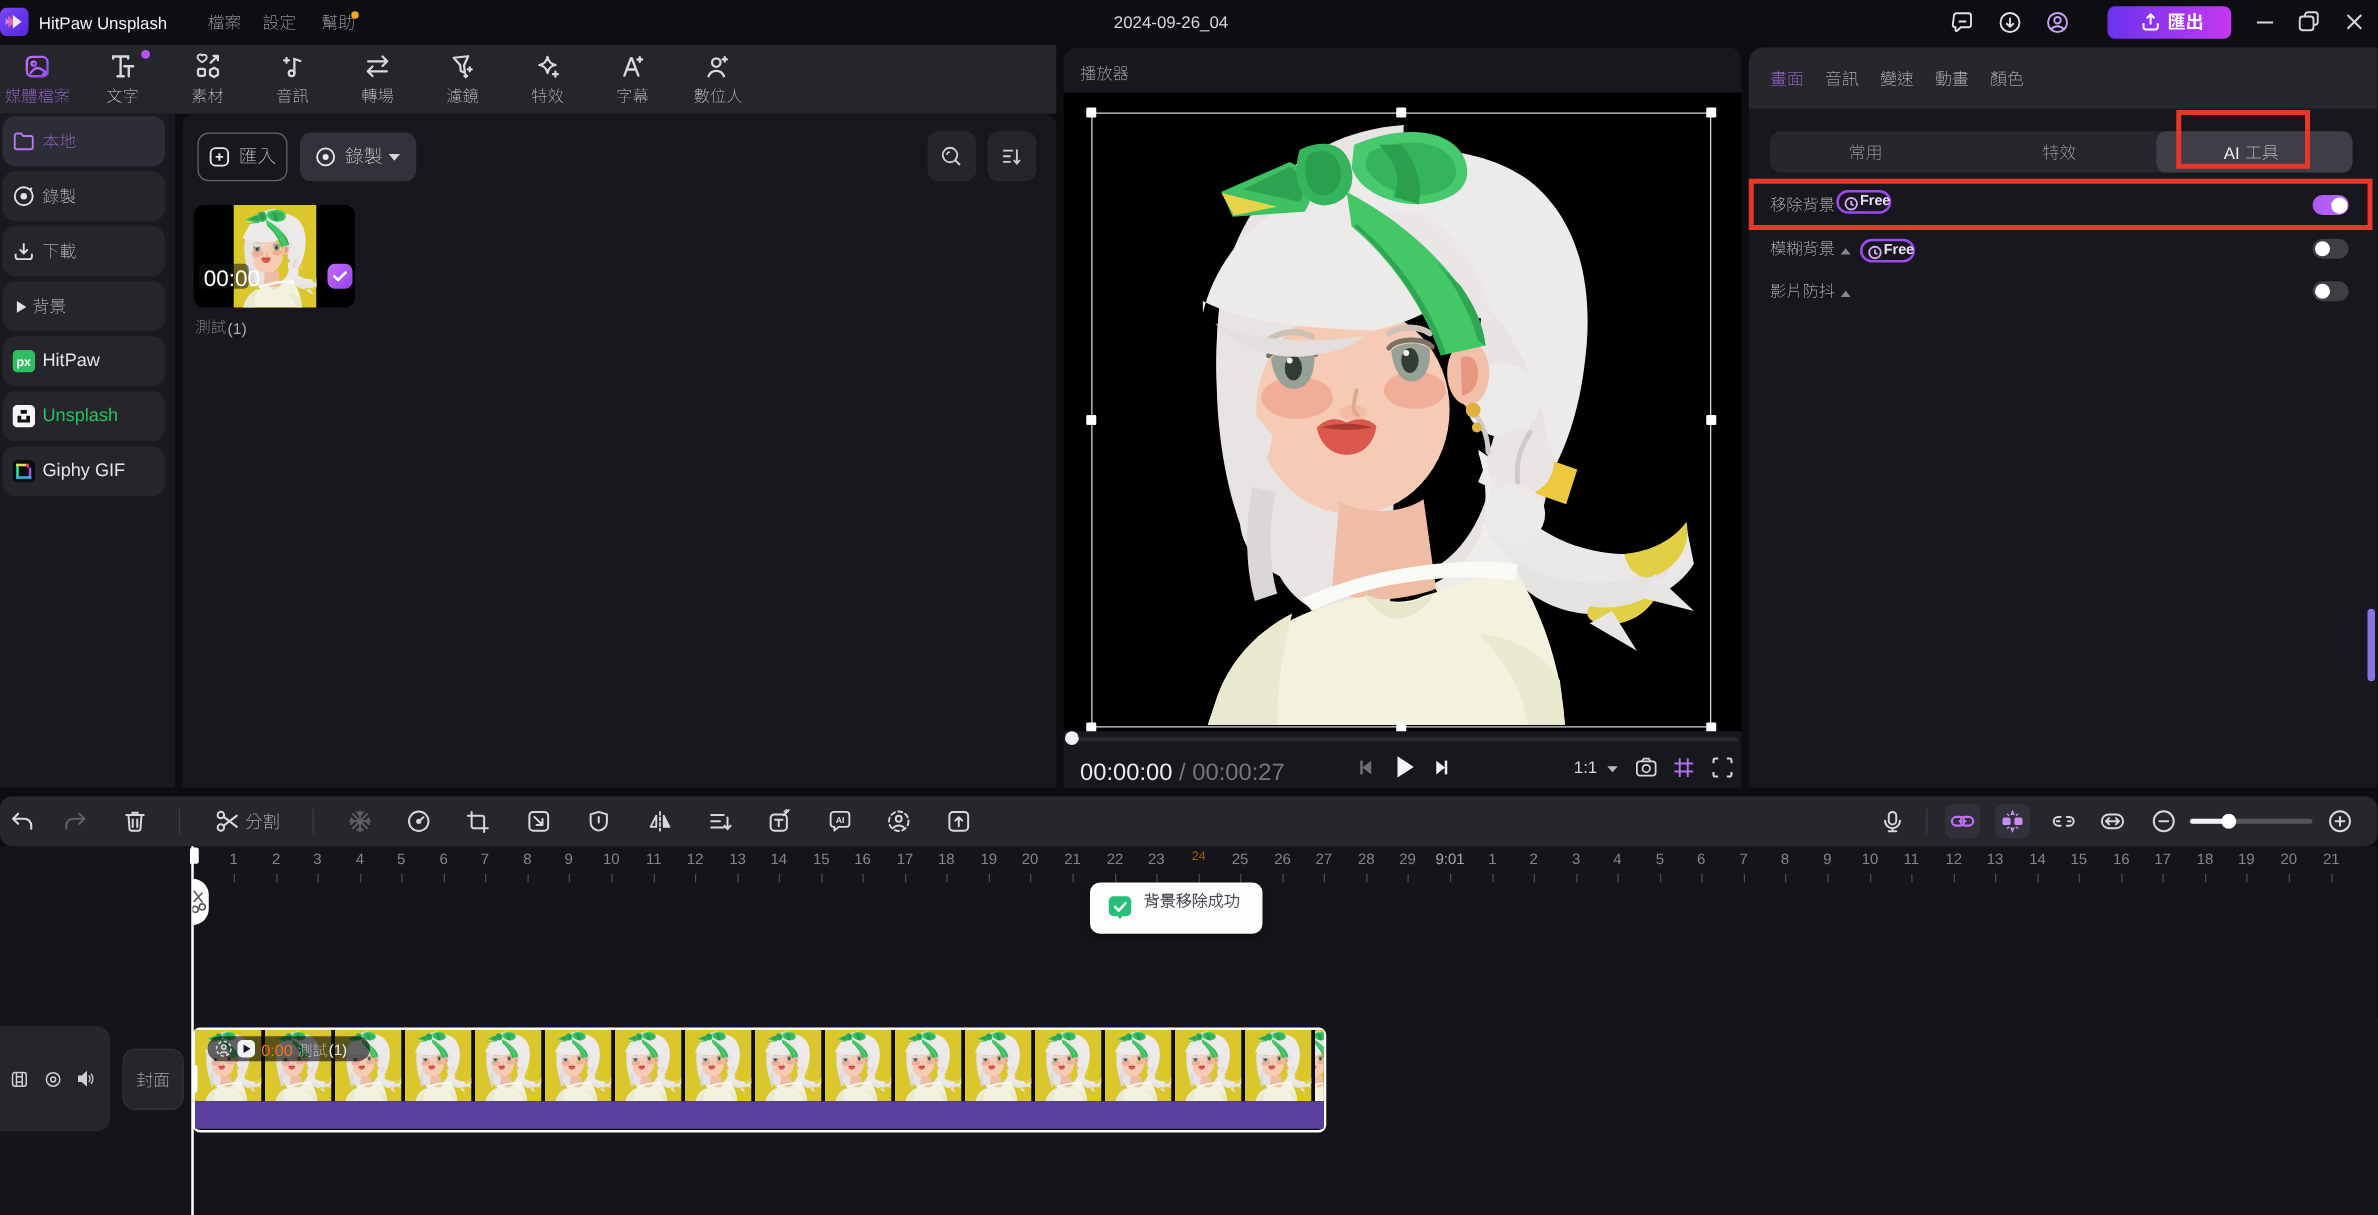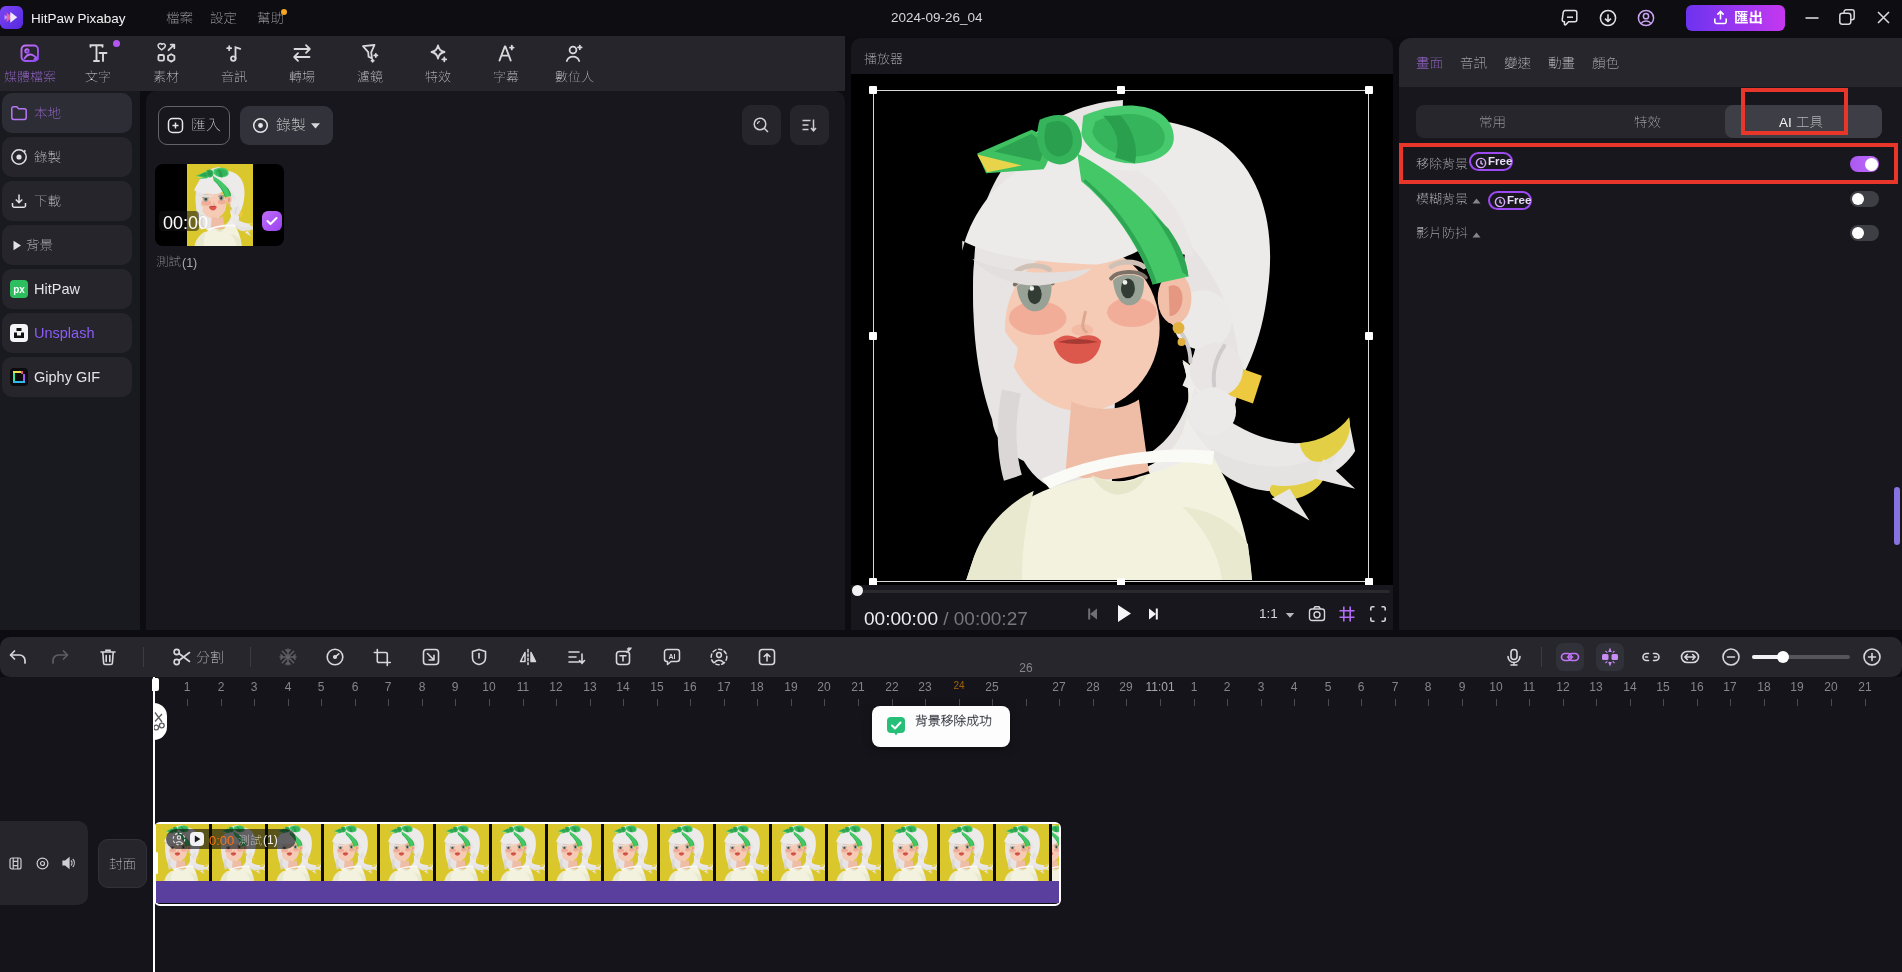--- a/index.html
+++ b/index.html
@@ -81,21 +81,21 @@
       <linearGradient id="lg1" x1="0" y1="0" x2="1" y2="1">
         <stop offset="0" stop-color="#7b46f5"></stop>
         <stop offset="1" stop-color="#5527dd"></stop>
       </linearGradient>
     </defs>
 <rect width="28" height="28" rx="7" fill="url(#lg1)"></rect>
 <path d="M8 8 L15 13.8 L8 19.6 Z" fill="#e85ca8"></path>
 <path d="M12.5 7.2 L21 13.8 L12.5 20.4 Z" fill="#f5f0fa" opacity="0.95"></path>
 <path d="M5.5 10.5 L9.5 13.8 L5.5 17 Z" fill="#c9b8f5" opacity="0.8"></path>
 </svg>
-<div class="txt" style="left:31px;top:11px;font-size:13.5px;color:#f2f2f4">HitPaw Pixabay</div>
+<div class="txt" style="left:31px;top:11px;font-size:13.5px;color:#f2f2f4">HitPaw Unsplash</div>
 <svg style="position:absolute;left:166px;top:11px;overflow:visible" width="27.0" height="13.5" viewBox="0 -880 2000 1000" fill="#c9c9cd">
     <use href="#r6a94" x="0"></use>
     <use href="#r6848" x="1000"></use>
   </svg>
 <svg style="position:absolute;left:210px;top:11px;overflow:visible" width="27.0" height="13.5" viewBox="0 -880 2000 1000" fill="#c9c9cd">
     <use href="#r8a2d" x="0"></use>
     <use href="#r5b9a" x="1000"></use>
   </svg>
 <svg style="position:absolute;left:257px;top:11px;overflow:visible" width="27.0" height="13.5" viewBox="0 -880 2000 1000" fill="#c9c9cd">
     <use href="#r5e6b" x="0"></use>
@@ -288,21 +288,21 @@
 <svg class="abs" style="left:10px;top:280px" width="18" height="18" viewBox="0 0 18 18">
 <rect width="18" height="18" rx="4" fill="#2dbe60"></rect>
     <text x="9" y="13" font-family="Liberation Sans,sans-serif" font-size="10" font-weight="bold" fill="#fff" text-anchor="middle">px</text>
   </svg>
 <div class="txt" style="left:34px;top:281px;font-size:14.5px;color:#e4e4e7">HitPaw</div>
 <div class="abs" style="left:2px;top:313px;width:130px;height:40px;border-radius:10px;background:#25252b"></div>
 <svg class="abs" style="left:10px;top:324px" width="18" height="18" viewBox="0 0 18 18">
 <rect width="18" height="18" rx="4" fill="#f5f5f7"></rect>
     <path d="M6.5 4 h5 v3 h-5 z M4 8.5 h3 v3 h4 v-3 h3 v5.5 h-10 z" fill="#111"></path>
   </svg>
-<div class="txt" style="left:34px;top:325px;font-size:14.5px;color:#8b5cf6">Unsplash</div>
+<div class="txt" style="left:34px;top:325px;font-size:14.5px;color:#22c55e">Unsplash</div>
 <div class="abs" style="left:2px;top:357px;width:130px;height:40px;border-radius:10px;background:#25252b"></div>
 <svg class="abs" style="left:10px;top:368px" width="18" height="18" viewBox="0 0 18 18">
 <rect width="18" height="18" rx="4" fill="#0c0c0e"></rect>
     <rect x="3" y="3" width="2" height="12" fill="#2fe89a"></rect>
     <rect x="13" y="6" width="2" height="9" fill="#9a5cf5"></rect>
 <rect x="3" y="13" width="12" height="2" fill="#2fb8f0"></rect>
     <rect x="3" y="3" width="8" height="2" fill="#e8e055"></rect>
     <rect x="11" y="3" width="2" height="3" fill="#e84b8a"></rect>
   </svg>
 <div class="txt" style="left:34px;top:369px;font-size:14.5px;color:#e4e4e7">Giphy GIF</div>
@@ -721,25 +721,25 @@
 <div class="txt" style="left:690px;top:680px;font-size:12px;color:#85858b;transform:translateX(-50%)">16</div>
 <div class="txt" style="left:724px;top:680px;font-size:12px;color:#85858b;transform:translateX(-50%)">17</div>
 <div class="txt" style="left:757px;top:680px;font-size:12px;color:#85858b;transform:translateX(-50%)">18</div>
 <div class="txt" style="left:791px;top:680px;font-size:12px;color:#85858b;transform:translateX(-50%)">19</div>
 <div class="txt" style="left:824px;top:680px;font-size:12px;color:#85858b;transform:translateX(-50%)">20</div>
 <div class="txt" style="left:858px;top:680px;font-size:12px;color:#85858b;transform:translateX(-50%)">21</div>
 <div class="txt" style="left:892px;top:680px;font-size:12px;color:#85858b;transform:translateX(-50%)">22</div>
 <div class="txt" style="left:925px;top:680px;font-size:12px;color:#85858b;transform:translateX(-50%)">23</div>
 <div class="txt" style="left:959px;top:680px;font-size:10px;color:#a16207;transform:translateX(-50%)">24</div>
 <div class="txt" style="left:992px;top:680px;font-size:12px;color:#85858b;transform:translateX(-50%)">25</div>
-<div class="txt" style="left:1026px;top:661px;font-size:12px;color:#85858b;transform:translateX(-50%)">26</div>
+<div class="txt" style="left:1026px;top:680px;font-size:12px;color:#85858b;transform:translateX(-50%)">26</div>
 <div class="txt" style="left:1059px;top:680px;font-size:12px;color:#85858b;transform:translateX(-50%)">27</div>
 <div class="txt" style="left:1093px;top:680px;font-size:12px;color:#85858b;transform:translateX(-50%)">28</div>
 <div class="txt" style="left:1126px;top:680px;font-size:12px;color:#85858b;transform:translateX(-50%)">29</div>
-<div class="txt" style="left:1160px;top:680px;font-size:12px;color:#a8a8ad;transform:translateX(-50%)">11:01</div>
+<div class="txt" style="left:1160px;top:680px;font-size:12px;color:#a8a8ad;transform:translateX(-50%)">9:01</div>
 <div class="txt" style="left:1194px;top:680px;font-size:12px;color:#85858b;transform:translateX(-50%)">1</div>
 <div class="txt" style="left:1227px;top:680px;font-size:12px;color:#85858b;transform:translateX(-50%)">2</div>
 <div class="txt" style="left:1261px;top:680px;font-size:12px;color:#85858b;transform:translateX(-50%)">3</div>
 <div class="txt" style="left:1294px;top:680px;font-size:12px;color:#85858b;transform:translateX(-50%)">4</div>
 <div class="txt" style="left:1328px;top:680px;font-size:12px;color:#85858b;transform:translateX(-50%)">5</div>
 <div class="txt" style="left:1361px;top:680px;font-size:12px;color:#85858b;transform:translateX(-50%)">6</div>
 <div class="txt" style="left:1395px;top:680px;font-size:12px;color:#85858b;transform:translateX(-50%)">7</div>
 <div class="txt" style="left:1428px;top:680px;font-size:12px;color:#85858b;transform:translateX(-50%)">8</div>
 <div class="txt" style="left:1462px;top:680px;font-size:12px;color:#85858b;transform:translateX(-50%)">9</div>
 <div class="txt" style="left:1496px;top:680px;font-size:12px;color:#85858b;transform:translateX(-50%)">10</div>

